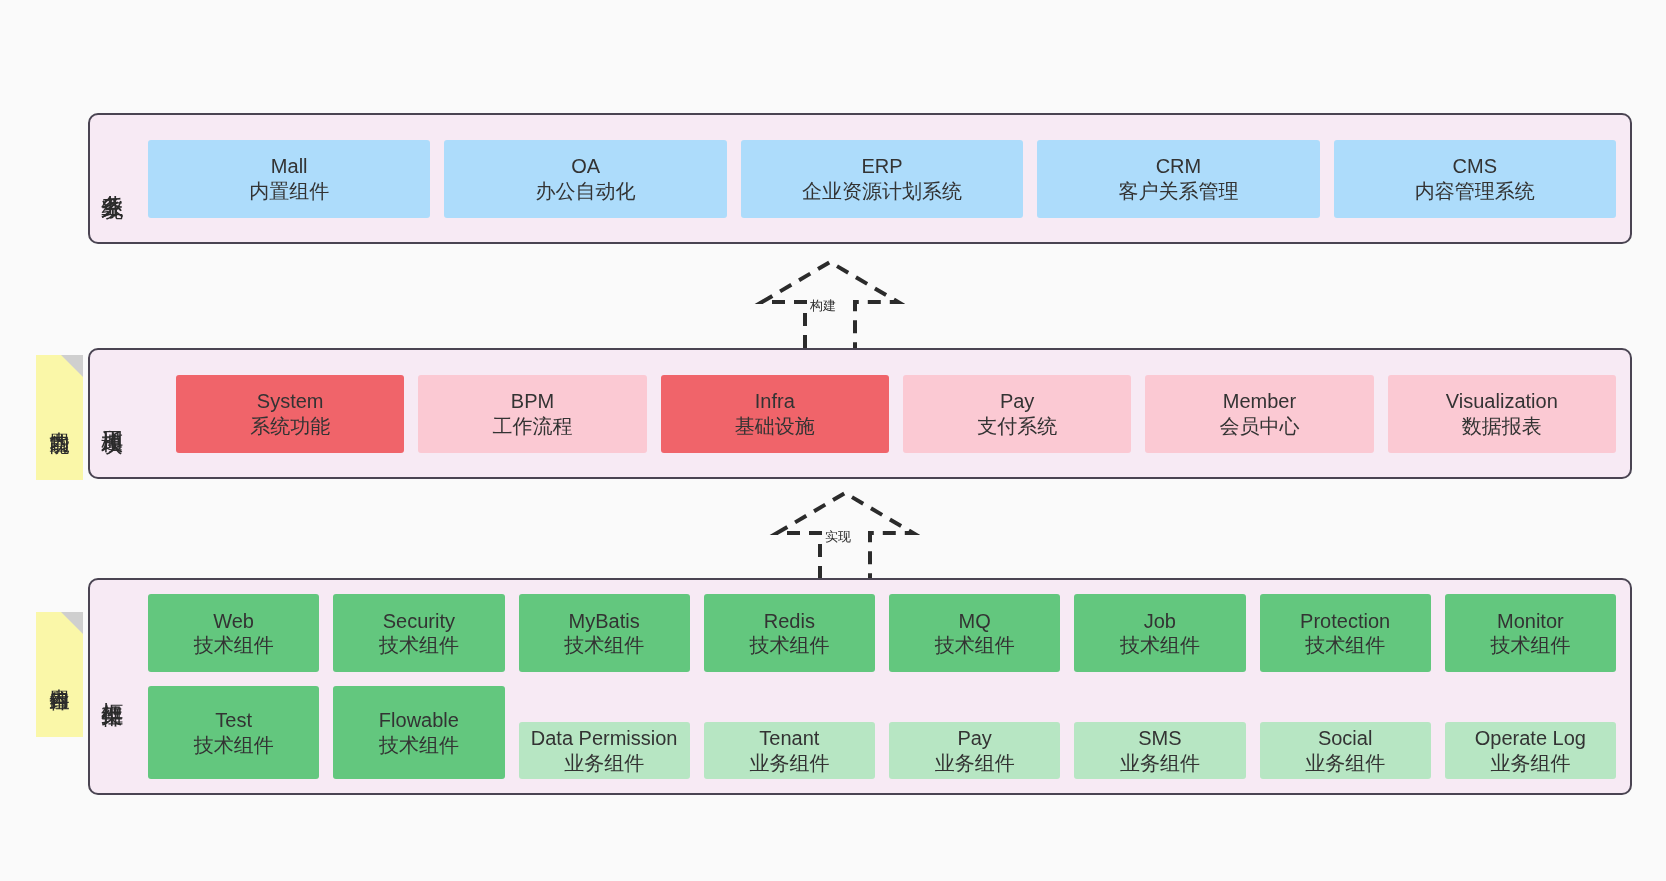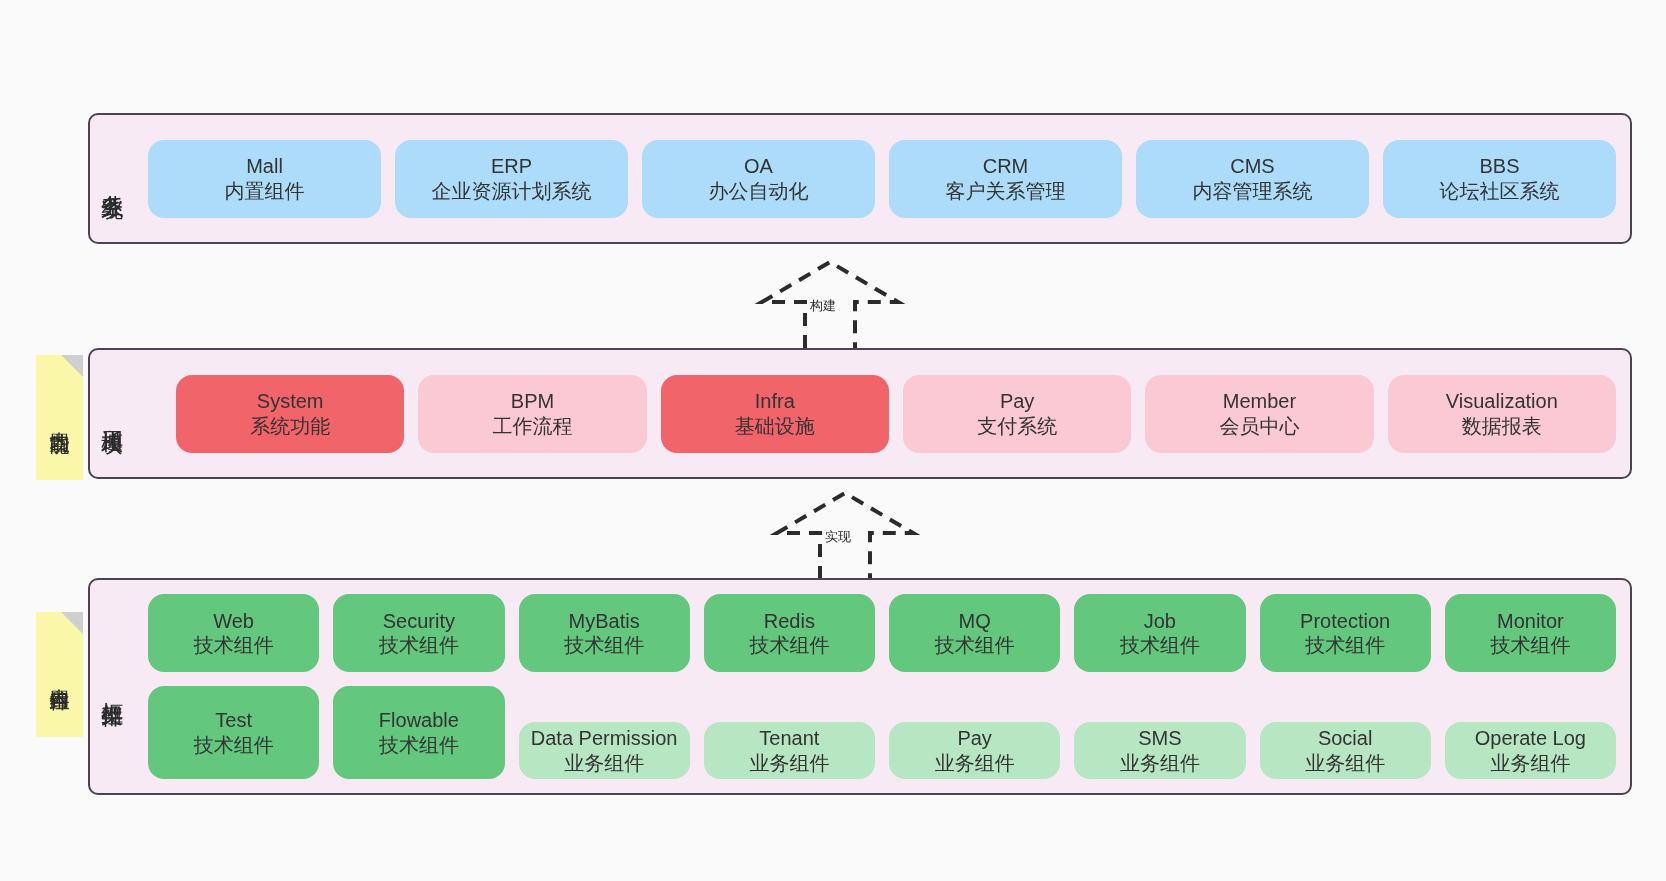--- a/index.html
+++ b/index.html
@@ -47,21 +47,21 @@
     padding: 0 14px;
   }
   .card-row {
     display: flex;
     gap: 14px;
     flex: 1 1 0;
     align-items: stretch;
   }
   .card {
     flex: 1 1 0;
-    border-radius: 16px;
+    border-radius: 3px;
     display: flex;
     flex-direction: column;
     align-items: center;
     justify-content: center;
     text-align: center;
     font-size: 20px;
     line-height: 1.22;
     color: #333333;
     padding: 4px 6px;
   }
@@ -132,38 +132,34 @@
 
 <div class="layer" id="layer-business">
   <div class="layer-title">业务系统</div>
   <div class="cards">
     <div class="card-row">
       <div class="card c-blue">
         <span class="en">Mall</span>
         <span class="cn">内置组件</span>
       </div>
       <div class="card c-blue">
+        <span class="en">OA</span>
+        <span class="cn">办公自动化</span>
+      </div>
+      <div class="card c-blue">
         <span class="en">ERP</span>
         <span class="cn">企业资源计划系统</span>
       </div>
       <div class="card c-blue">
-        <span class="en">OA</span>
-        <span class="cn">办公自动化</span>
-      </div>
-      <div class="card c-blue">
         <span class="en">CRM</span>
         <span class="cn">客户关系管理</span>
       </div>
       <div class="card c-blue">
         <span class="en">CMS</span>
         <span class="cn">内容管理系统</span>
-      </div>
-      <div class="card c-blue">
-        <span class="en">BBS</span>
-        <span class="cn">论坛社区系统</span>
       </div>
     </div>
   </div>
 </div>
 
 <div class="arrow" id="arrow-build">
   <svg width="160" height="95" viewBox="0 0 160 95" aria-hidden="true">
     <path d="M 55 92 L 55 46 L 12 46 L 80 6 L 148 46 L 105 46 L 105 92" fill="none" stroke="#2b2b2b" stroke-width="4" stroke-dasharray="13 9" stroke-linecap="butt" stroke-linejoin="miter"></path>
   </svg>
   <span class="arrow-label">构建</span>

